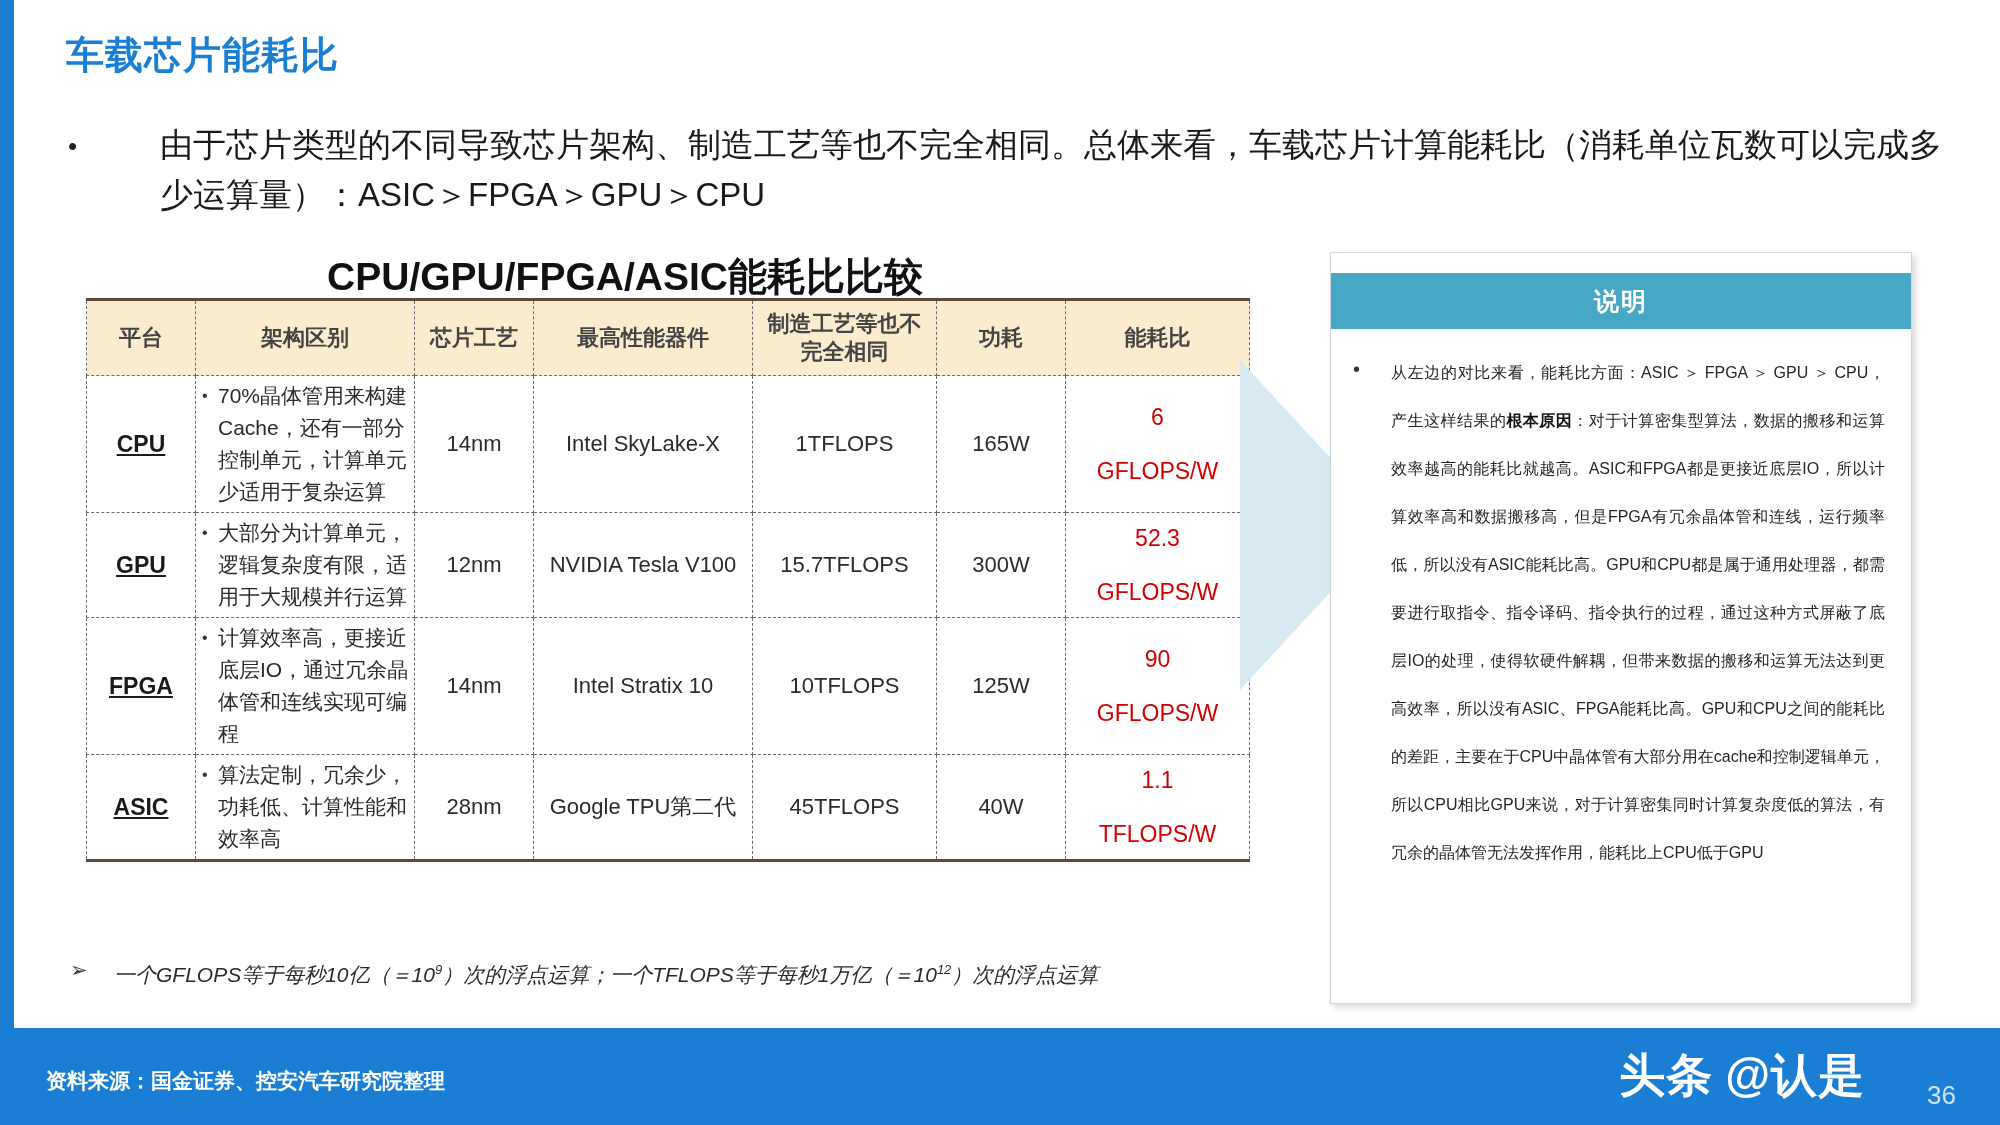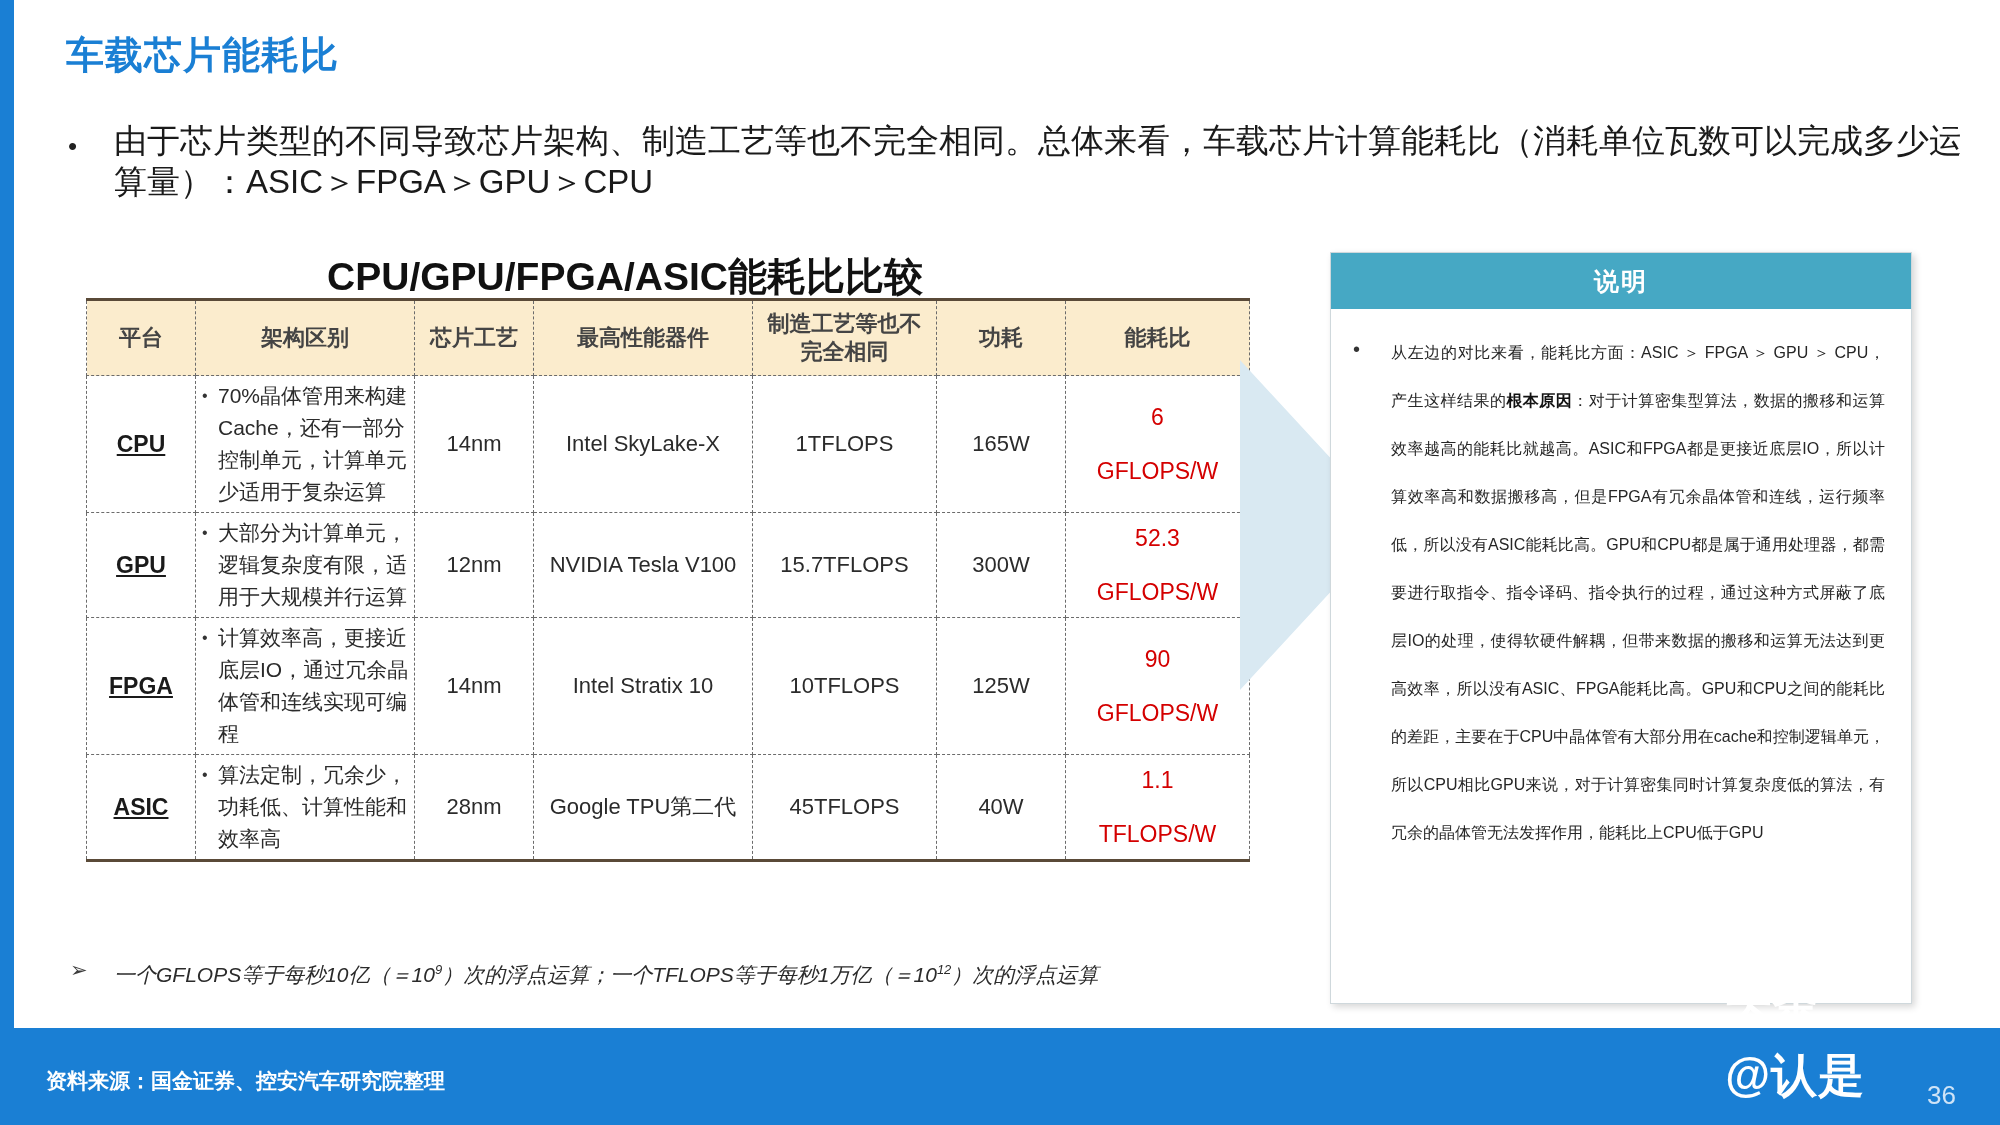--- a/index.html
+++ b/index.html
@@ -29,22 +29,23 @@
   .lead-bullet{
     position:absolute;left:62px;top:120px;width:1900px;
     display:flex;align-items:flex-start;
   }
   .lead-bullet .dot{
     width:46px;flex:0 0 46px;
     font-size:26px;line-height:52px;color:#222;text-align:left;
     padding-left:6px;
   }
   .lead-bullet .txt{
-    font-size:33px;line-height:41px;color:#1a1a1a;
+    font-size:33px;line-height:50px;color:#1a1a1a;
     letter-spacing:0px;
+    margin-left:46px;
   }
 
   
   .table-caption{
     position:absolute;left:70px;top:250px;width:1110px;
     text-align:center;font-size:39px;font-weight:bold;color:#111;
   }
   .cmp-table{
     position:absolute;left:86px;top:298px;
     border-collapse:collapse;
@@ -118,21 +119,21 @@
   .explain{
     position:absolute;left:1330px;top:252px;
     width:580px;height:750px;
     background:#ffffff;
     border:1px solid #cfd8dc;
     box-shadow:3px 3px 7px rgba(0,0,0,0.16);
   }
   .explain-header{
     height:56px;background:#46a8c4;
     display:flex;align-items:center;justify-content:center;
-    color:#ffffff;font-size:25px;font-weight:bold;letter-spacing:2px;
+    color:#ffffff;font-size:25px;font-weight:bold;letter-spacing:2px;margin-top:20px;
   }
   .explain-body{
     padding:20px 26px 10px 16px;
     display:flex;align-items:flex-start;
   }
   .explain-body .bdot{
     flex:0 0 38px;font-size:20px;color:#333;line-height:40px;padding-left:6px;
   }
   .explain-body .btxt{
     font-size:16px;line-height:48px;color:#262626;text-align:justify;
@@ -143,22 +144,22 @@
   .bottom-bar{
     position:absolute;left:0;bottom:0;width:2000px;height:97px;
     background:#1a7fd4;
   }
   .source-text{
     position:absolute;left:46px;bottom:30px;
     font-size:21px;color:#ffffff;font-weight:bold;
   }
   .brand{
     position:absolute;right:135px;bottom:18px;
-    display:flex;align-items:flex-start;gap:12px;
-    color:#ffffff;font-size:46px;font-weight:bold;letter-spacing:1px;flex-direction:column;
+    display:flex;align-items:flex-end;gap:12px;
+    color:#ffffff;font-size:46px;font-weight:bold;letter-spacing:1px;
   }
   .brand .at{font-size:46px;}
   .page-num{
     position:absolute;right:44px;bottom:14px;
     font-size:26px;color:#cfe4f7;
   }
 </style>
 </head>
 <body>
 

